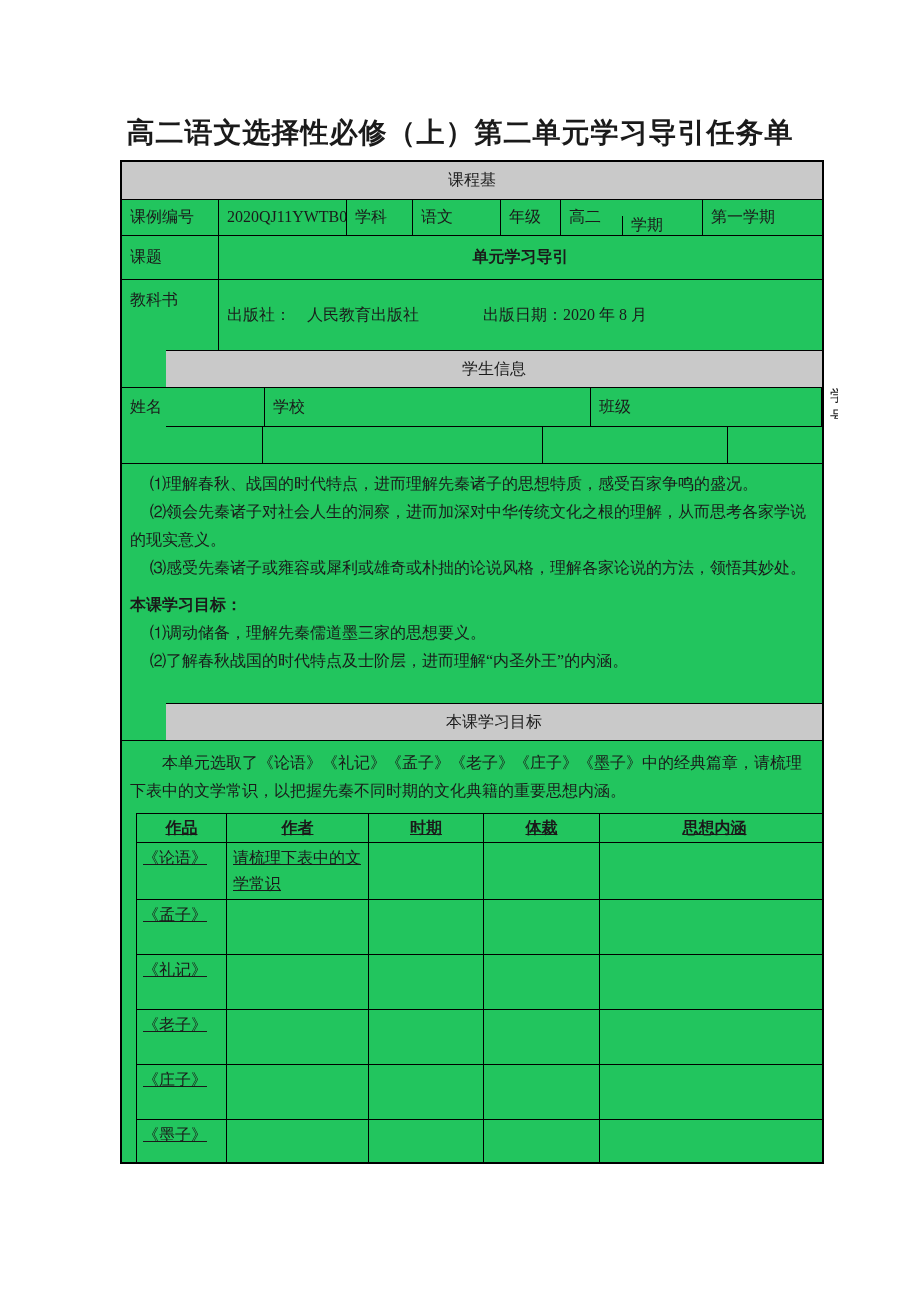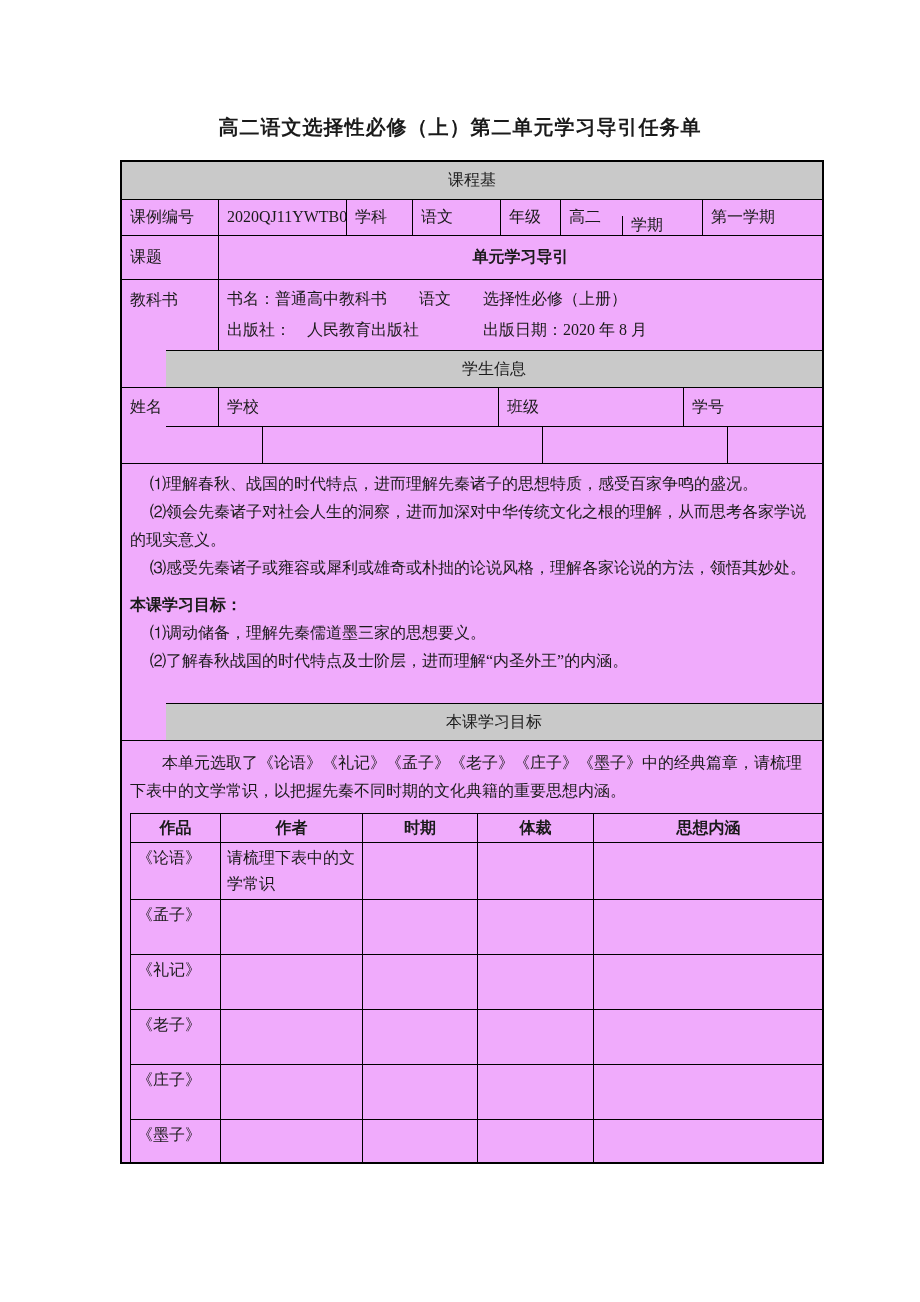--- a/index.html
+++ b/index.html
@@ -3,25 +3,25 @@
 <meta charset="utf-8">
 <style>
   html,body { margin:0; padding:0; background:#ffffff; }
   body {
     width:920px; height:1302px; position:relative;
     font-family:"Liberation Serif","DejaVu Serif",serif;
     color:#1a1a1a; font-size:16px;
   }
   .page-title {
     position:absolute; top:114px; left:0; width:920px;
-    text-align:center; font-size:20px; font-weight:bold; letter-spacing:1px;
+    text-align:center; font-size:28px; font-weight:bold; letter-spacing:1px;
   }
   .otable {
     position:absolute; left:120px; top:160px; width:704px;
-    border:2px solid #000; box-sizing:border-box; background:#f0abfc;
+    border:2px solid #000; box-sizing:border-box; background:#22c55e;
   }
   .trow { display:flex; border-top:1px solid #000; align-items:stretch; }
   .trow:first-child { border-top:none; }
   .cell {
     box-sizing:border-box; border-left:1px solid #000;
     padding:0 8px; display:flex; align-items:center;
     overflow:hidden; line-height:1.3;
   }
   .cell:first-child { border-left:none; }
   .gray  { background:#c9c9c9; justify-content:center; }
@@ -29,36 +29,36 @@
   .w96  { flex:0 0 96px; }
   .w128 { flex:0 0 128px; }
   .w66  { flex:0 0 66px; }
   .w88  { flex:0 0 88px; }
   .w60  { flex:0 0 60px; }
   .w62  { flex:0 0 62px; }
   .w80  { flex:0 0 80px;margin-top:16px; }
   .w280 { flex:0 0 280px; }
   .w185 { flex:0 0 185px; }
   .h37 { height:37px; } .h35 { height:35px; } .h43 { height:43px; }
-  .h70 { height:70px; } .h36 { height:36px;margin-left:44px; } .h38 { height:38px; }
+  .h70 { height:70px; } .h36 { height:36px;margin-left:44px; } .h38 { height:38px;gap:46px; }
   .h239 { height:239px; } .h421 { height:421px; }
   .bold { font-weight:bold; }
   .center { justify-content:center; }
   .vtop { align-items:flex-start; padding-top:10px; }
   .two-line { flex-direction:column; justify-content:space-evenly; align-items:flex-start; padding-top:0; }
   .two-line div { white-space:pre-wrap; }
   .block { display:block; padding:6px 10px 0 8px; }
   .block p { margin:0; line-height:28px; }
   .indent { text-indent:1.25em; }
   .indent2 { text-indent:2em; }
   .gap-top { margin-top:9px !important; }
   .intro { margin:2px 0 8px 0 !important; }
   table.inner {
     border-collapse:collapse; table-layout:fixed;
-    width:694px; 
+    width:694px; margin-left:6px;text-decoration:underline;
   }
   table.inner th, table.inner td {
     border:1px solid #000; font-size:16px; padding:2px 6px;
   }
   table.inner th { font-weight:bold; text-align:center; height:24px; }
   table.inner td { vertical-align:top; text-align:left; height:50px; line-height:26px; }
 </style>
 </head>
 <body>
 
@@ -82,21 +82,20 @@
   </div>
 
   <div class="trow h43">
     <div class="cell w96">课题</div>
     <div class="cell grow center bold">单元学习导引</div>
   </div>
 
   <div class="trow h70">
     <div class="cell w96 vtop">教科书</div>
     <div class="cell grow two-line">
-      <div>书名：普通高中教科书　　语文　　选择性必修（上册）</div>
       <div>出版社：　人民教育出版社　　　　出版日期：2020 年 8 月</div>
     </div>
   </div>
 
   <div class="trow h36">
     <div class="cell gray grow">学生信息</div>
   </div>
 
   <div class="trow h38">
     <div class="cell w96">姓名</div>

